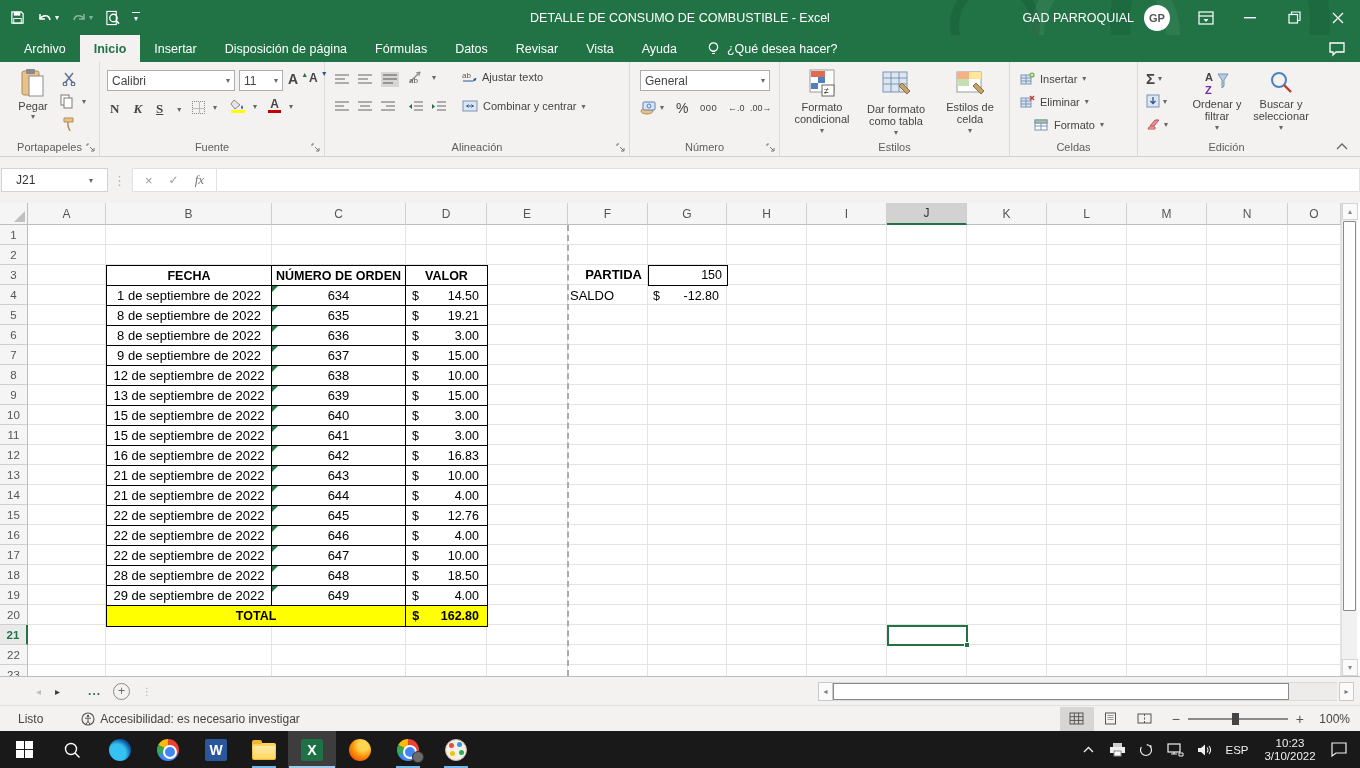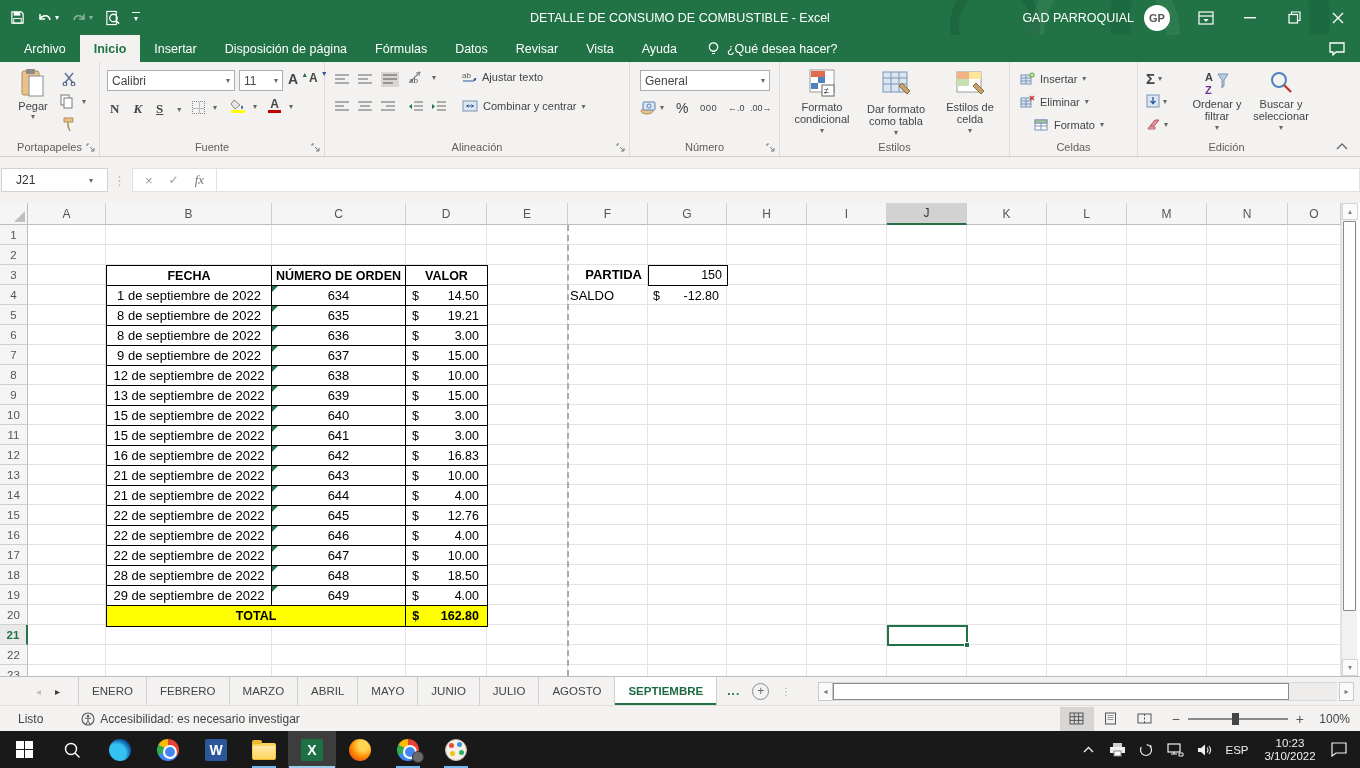--- a/index.html
+++ b/index.html
@@ -812,31 +812,20 @@
       <div id="vthumb"></div>
       <div class="scr-btn down">▾</div>
     </div>
   </div>
 
   <div id="tabbar">
     <div id="tab-nav">
       <span style="color:#c2c0be; font-size:10px;">◂</span>
       <span style="color:#3c3c3b; font-size:10px;">▸</span>
     </div>
-    <div id="sheet-tabs">
-        <div class="stab">ENERO</div>
-        <div class="stab">FEBRERO</div>
-        <div class="stab">MARZO</div>
-        <div class="stab">ABRIL</div>
-        <div class="stab">MAYO</div>
-        <div class="stab">JUNIO</div>
-        <div class="stab">JULIO</div>
-        <div class="stab">AGOSTO</div>
-        <div class="stab active">SEPTIEMBRE</div>
-      </div>
     <div id="tab-extra">
       <span id="overflow-tabs">...</span>
       <span id="add-sheet">+</span>
       <span id="tab-dots">⋮</span>
     </div>
     <div id="hscroll">
       <span class="hs-arrow">◂</span>
       <span id="hs-track">
           <span id="hs-thumb"></span>
         </span>

